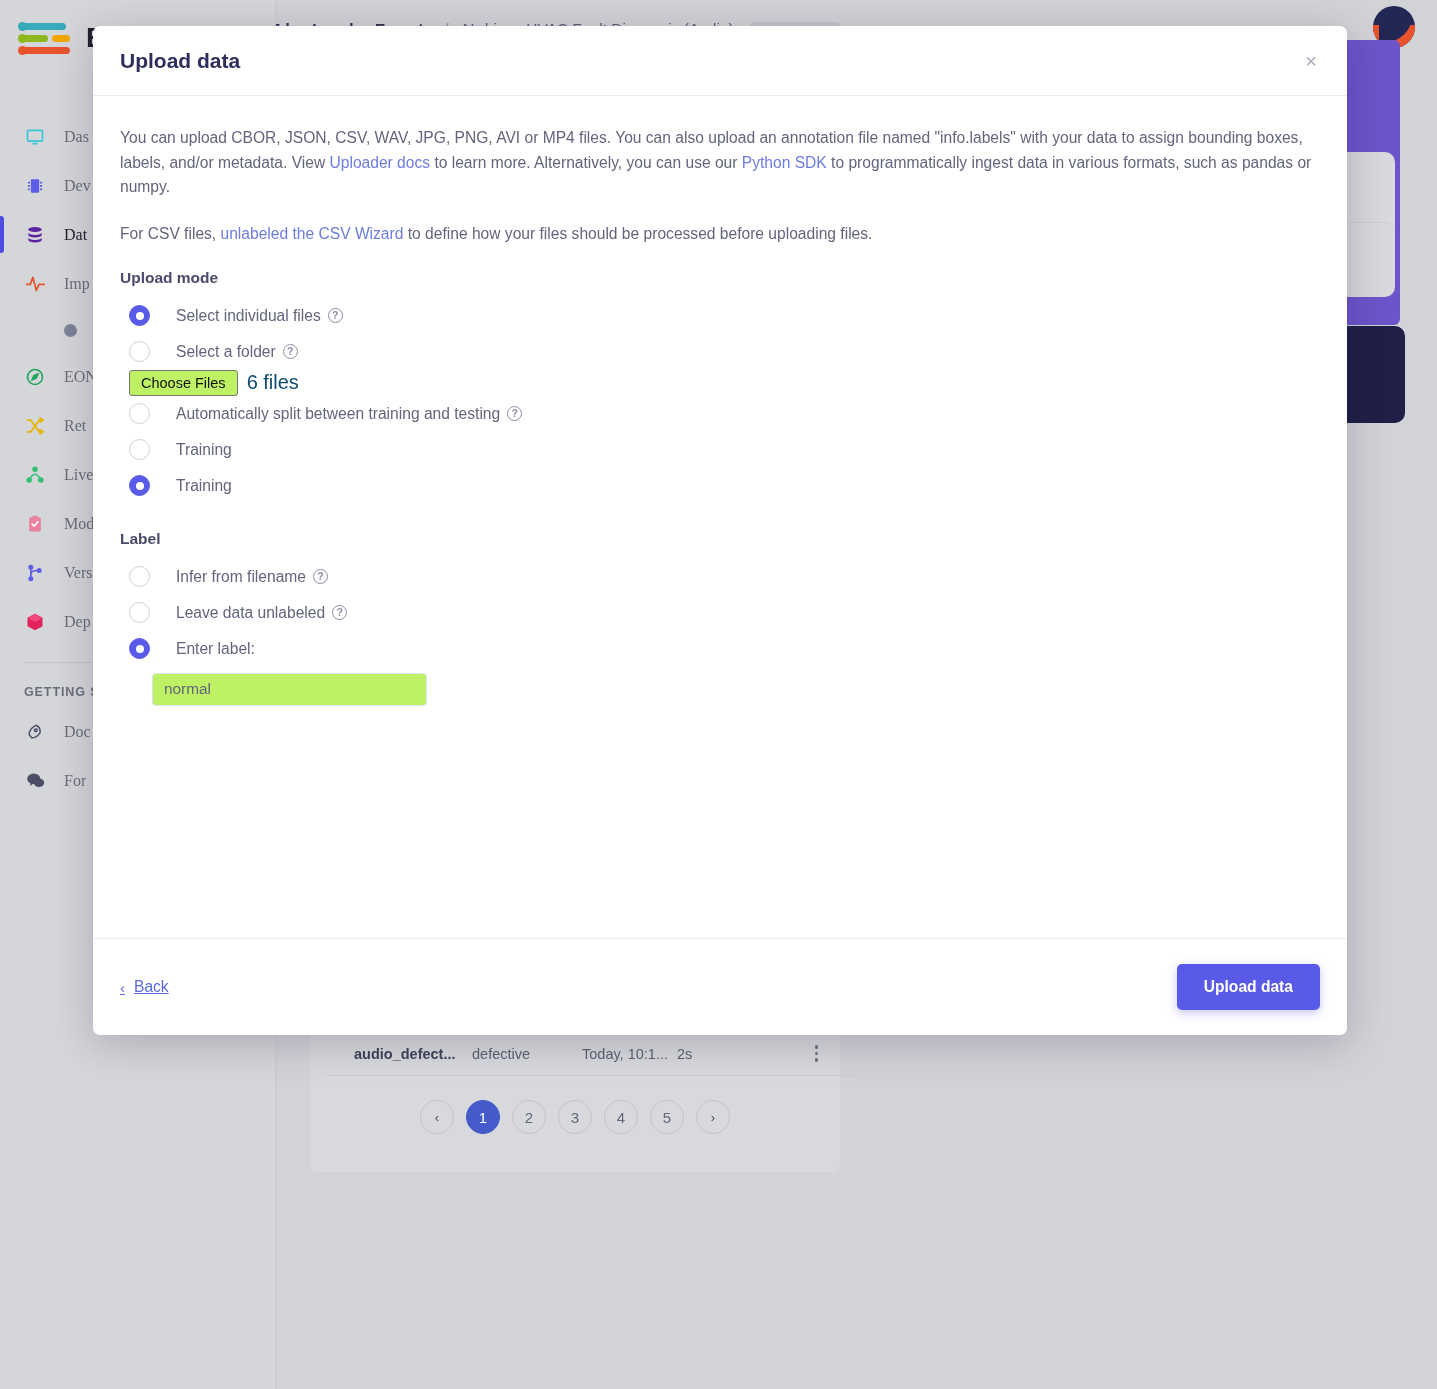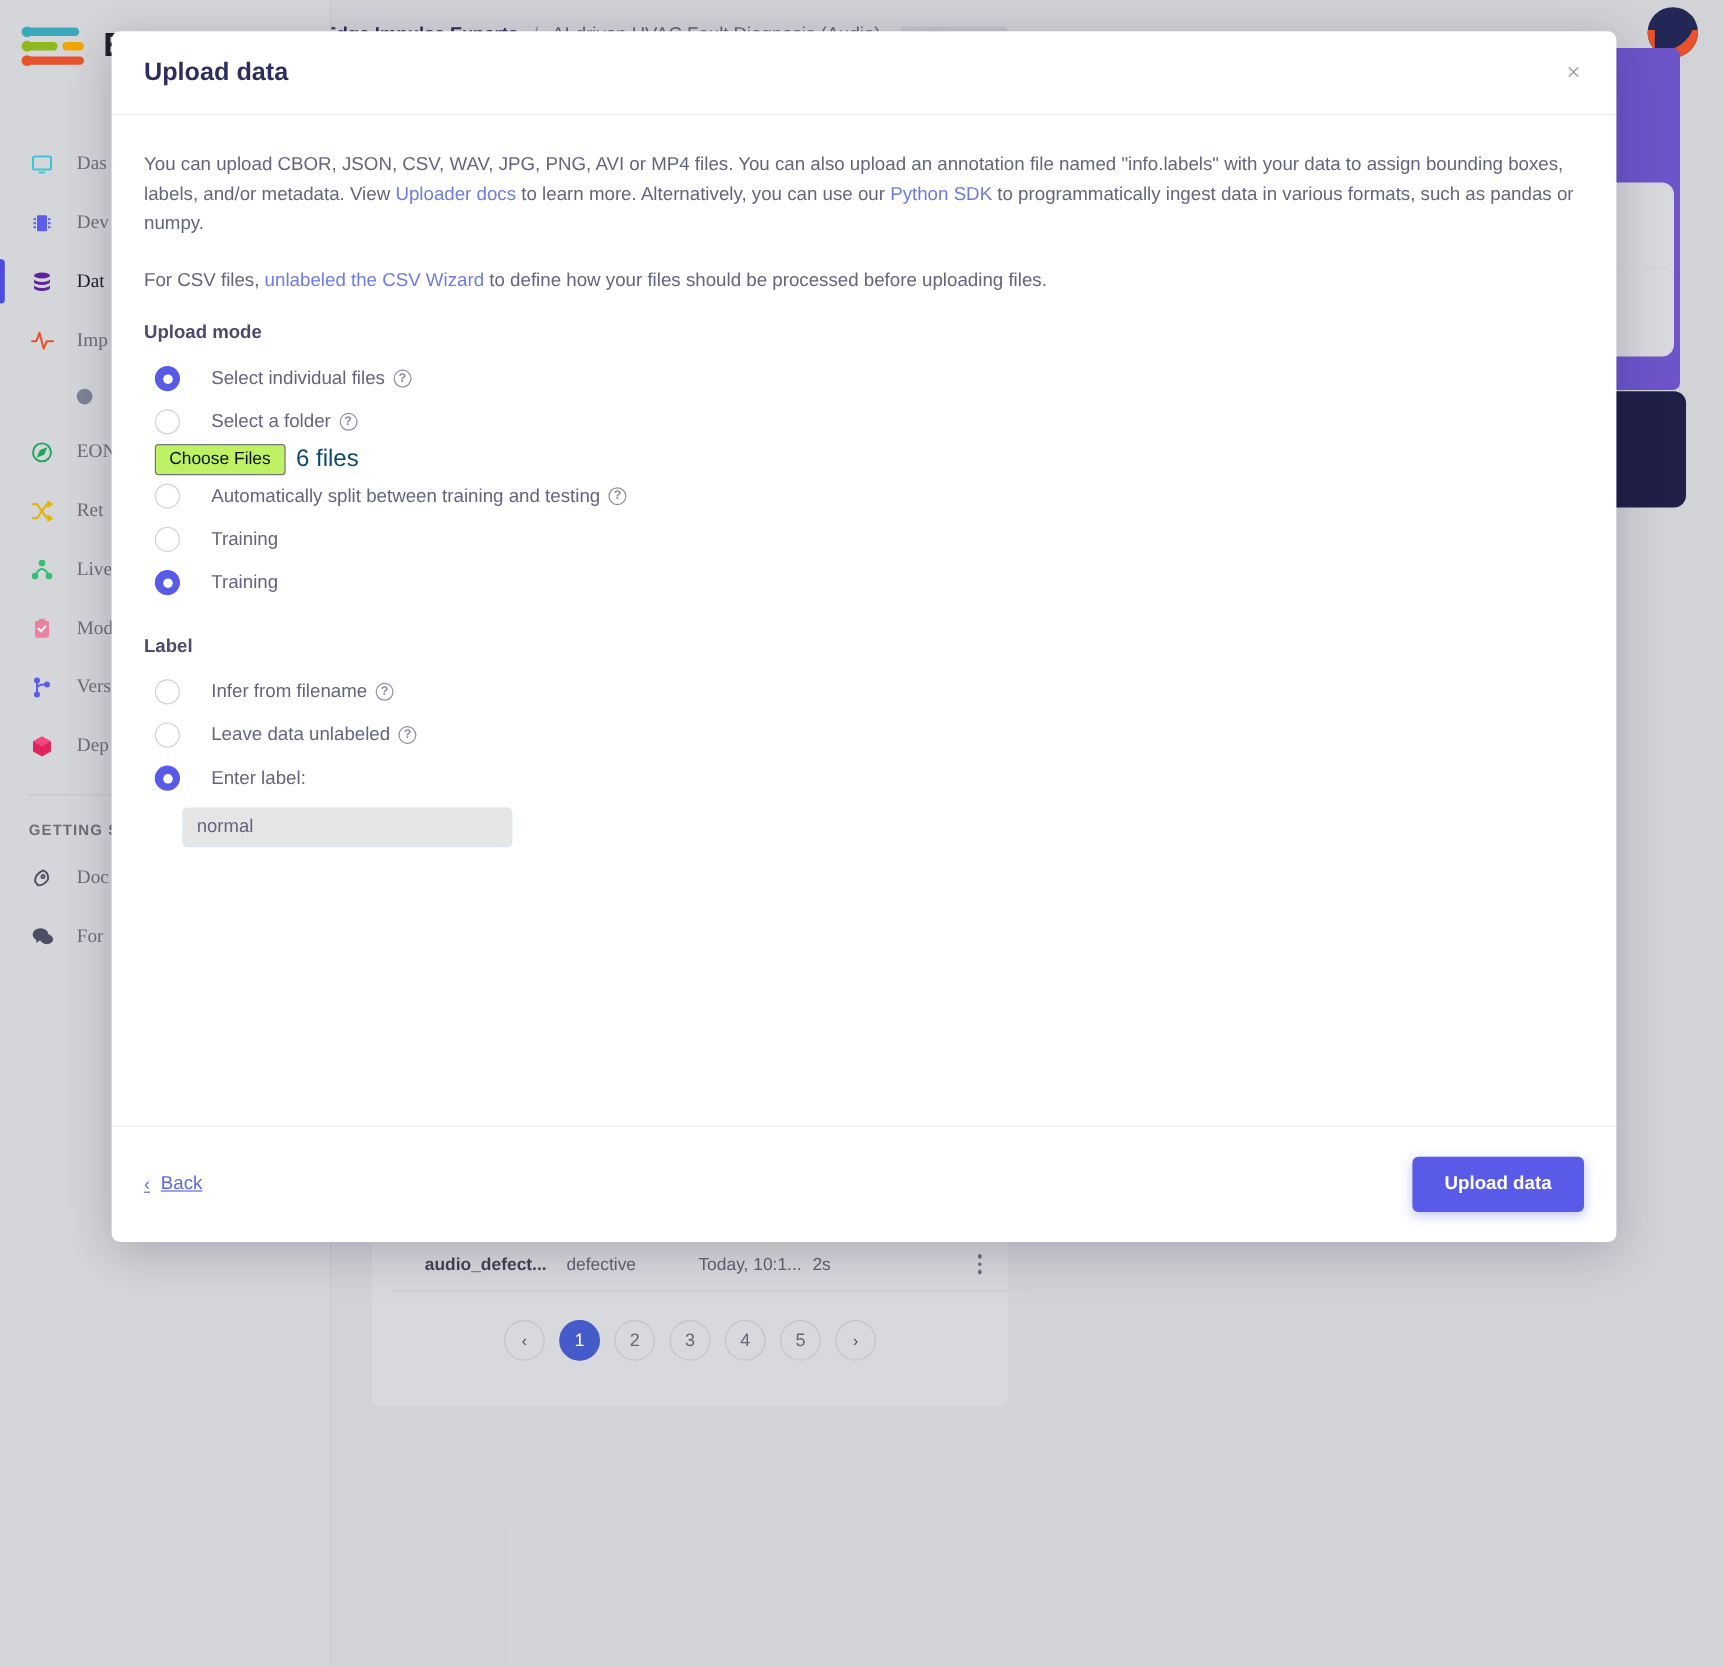--- a/index.html
+++ b/index.html
@@ -194,21 +194,21 @@
   .choose-btn {
     border: 1px solid #767676; background: #bef264; border-radius: 3px;
     padding: 4px 11px; font-size: 14.5px; color: #111; font-family: "Liberation Sans", sans-serif;
   }
   .file-count { font-size: 20px; color: #0c4a6e; }
 
   .label-input {
     margin: 6px 0 0 32px; width: 275px; height: 33px;
     border: 1px solid #d7e6f2; border-radius: 4px;
     padding: 0 11px; font-size: 15.4px; color: #63657e;
-    font-family: "Liberation Sans", sans-serif; background: #e5e5e5;
+    font-family: "Liberation Sans", sans-serif; background: #bef264;
     display: flex; align-items: center;
   }
 
   .back-link {
     display: flex; align-items: center; gap: 9px;
     font-size: 15.6px; color: #5a6ae0;
   }
   .back-chevron { font-size: 15px; }
   .primary-btn {
     background: #5a5ae8; color: #fff; border: none; border-radius: 5px;

